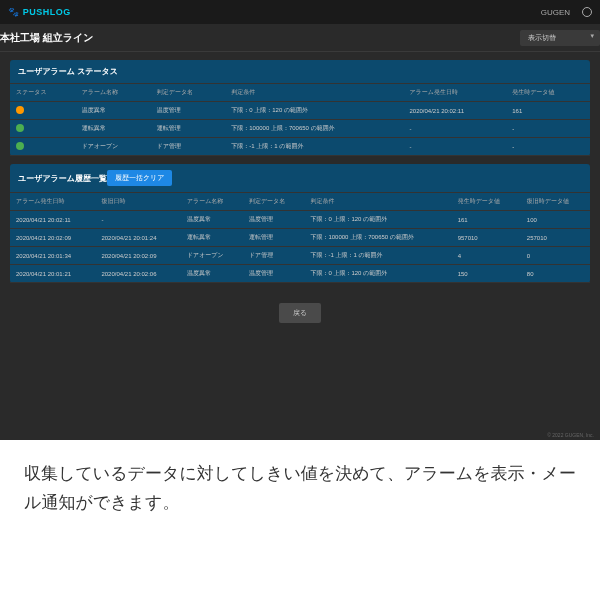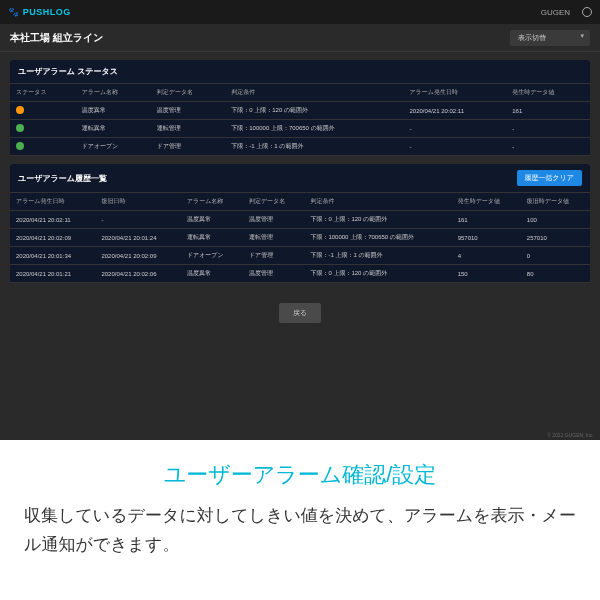--- a/index.html
+++ b/index.html
@@ -3,29 +3,29 @@
 <meta charset="utf-8">
 <style>
 *{margin:0;padding:0;box-sizing:border-box}
 body{font-family:"Hiragino Sans","Yu Gothic",sans-serif;background:#fff}
 .app-shell{width:600px;height:440px;background:#2a2a2a;position:relative;overflow:hidden}
 .topbar{height:24px;background:#1a1a1a;display:flex;align-items:center;padding:0 8px;justify-content:space-between}
 .logo{color:#00c8e6;font-size:9px;font-weight:bold;letter-spacing:0.5px;display:flex;align-items:center;gap:3px}
 .logo-paw{font-size:9px}
 .topbar-right{color:#aaa;font-size:8px;display:flex;align-items:center;gap:12px}
 .user-circle{width:10px;height:10px;border:1px solid #aaa;border-radius:50%;display:inline-block}
-.subheader{height:28px;background:#2a2a2a;display:flex;align-items:center;justify-content:space-between;padding:0 10px;border-bottom:1px solid #3a3a3a}
+.subheader{height:28px;background:#2a2a2a;display:flex;align-items:center;justify-content:space-between;padding:0 0;border-bottom:1px solid #3a3a3a}
 .page-title{color:#fff;font-size:10px;font-weight:bold}
 .select-box{background:#3a3a3a;color:#ccc;font-size:7px;padding:3px 20px 3px 8px;border:none;border-radius:2px;position:relative;min-width:80px}
 .select-wrap{position:relative}
 .select-wrap::after{content:"▾";position:absolute;right:6px;top:2px;color:#aaa;font-size:7px;pointer-events:none}
-.panel{margin:8px 10px;background:#0f172a;border-radius:3px}
+.panel{margin:8px 10px;background:#0c4a6e;border-radius:3px}
 .panel-header{padding:6px 8px;border-bottom:1px solid #333}
 .panel-title{color:#fff;font-size:8px;font-weight:bold}
-.panel-header-flex{display:flex;justify-content:space-between;align-items:center}
+.panel-header-flex{display:flex;justify-content:flex-start;align-items:center}
 .clear-btn{background:#1e88e5;color:#fff;border:none;font-size:7px;padding:3px 8px;border-radius:2px;cursor:pointer}
 table{width:100%;border-collapse:collapse}
 th,td{text-align:left;padding:4px 6px;color:#ccc;font-size:6px;border-bottom:1px solid #333}
 th{font-weight:normal;color:#aaa;font-size:6px}
 .status-dot{width:8px;height:8px;border-radius:50%;display:inline-block}
 .dot-orange{background:#ff9800}
 .dot-green{background:#4caf50}
 .back-area{text-align:center;padding:10px}
 .back-btn{background:#4a4a4a;color:#ccc;border:none;font-size:7px;padding:5px 14px;border-radius:2px;cursor:pointer}
 .footer-copy{position:absolute;bottom:2px;right:6px;color:#666;font-size:5px}
@@ -158,15 +158,14 @@
   </div>
 
   <div class="back-area">
     <button class="back-btn">戻る</button>
   </div>
 
   <div class="footer-copy">© 2022 GUGEN, Inc.</div>
 </div>
 
 <div class="caption-block">
-  <h2 class="caption-title">ユーザーアラーム確認/設定</h2>
   <p class="caption-desc">収集しているデータに対してしきい値を決めて、アラームを表示・メール通知ができます。</p>
 </div>
 
 </body></html>

